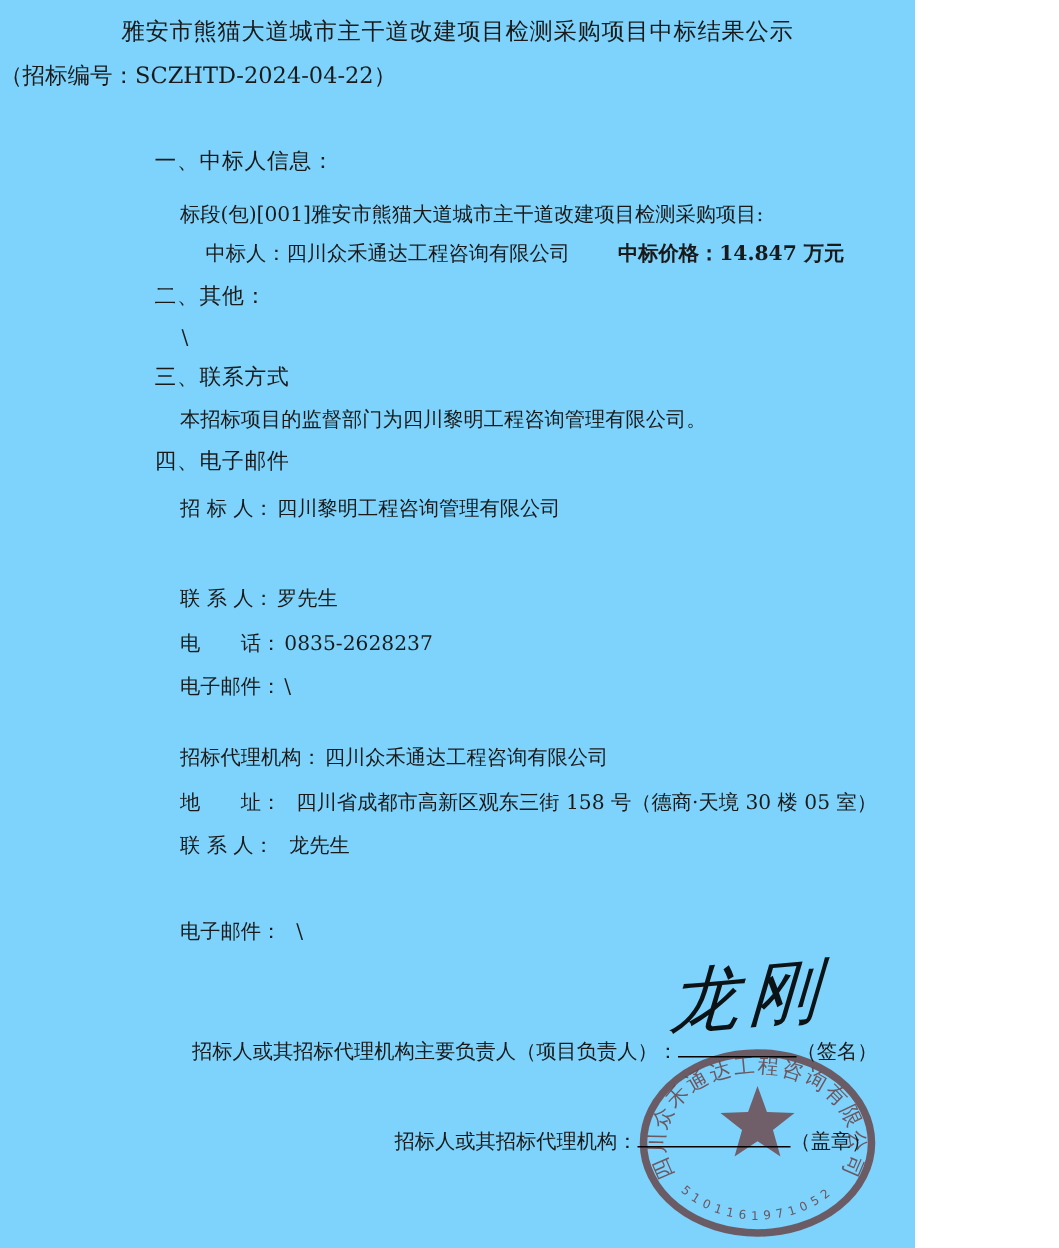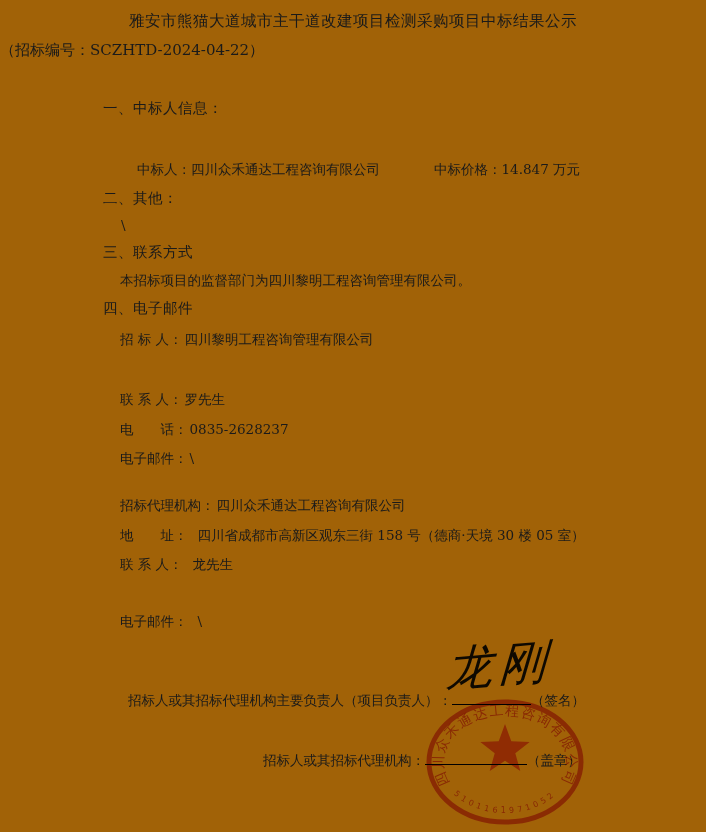--- a/index.html
+++ b/index.html
@@ -1,36 +1,36 @@
 <!DOCTYPE html>
 <html><head>
 <meta charset="utf-8">
 <style>
   html,body { margin:0; padding:0; background:#ffffff; }
   .page {
     position:relative;
-    width:706px; height:832px;
-    background:#a16207;
+    width:610px; height:832px;
+    background:#7dd3fc;
     font-family:"DejaVu Serif","Liberation Serif",serif;
     color:#1a1a1a;
     overflow:hidden;
   }
   .line { position:absolute; font-size:13.5px; line-height:19px; white-space:pre; }
   .doc-title {
     left:0; right:0; text-align:center; top:12px;
     font-size:15.5px; letter-spacing:0.5px;
   }
   .doc-subtitle { left:0; right:0; top:41px; font-size:15px; }
   .heading {
     font-family:"DejaVu Sans","Liberation Sans",sans-serif;
     font-weight:400; font-size:14.5px; left:103px; letter-spacing:0.5px;
   }
   .body-left { left:120px; }
   .winner-line { left:137px; }
-  .price-part { margin-left:54px; }
+  .price-part { margin-left:32px;font-weight:bold; }
   .val { margin-left:2px; }
   .val-agency { margin-left:10px; }
   .sign-row { left:128px; top:690px; }
   .stamp-row { left:263px; top:750px; }
   .fill-blank {
     display:inline-block; height:14px; border-bottom:1px solid #000;
     vertical-align:baseline;
   }
   .blank-sign { width:79px; }
   .blank-stamp { width:102px; }
@@ -50,20 +50,21 @@
 </style>
 </head>
 <body>
 
 <div class="page">
 
   <div class="line doc-title">雅安市熊猫大道城市主干道改建项目检测采购项目中标结果公示</div>
   <div class="line doc-subtitle">（招标编号：SCZHTD-2024-04-22）</div>
 
   <div class="line heading" style="top:99px">一、中标人信息：</div>
+  <div class="line body-left" style="top:134px">标段(包)[001]雅安市熊猫大道城市主干道改建项目检测采购项目:</div>
   <div class="line winner-line" style="top:160px"><span>中标人：</span><span>四川众禾通达工程咨询有限公司</span><span class="price-part"><span>中标价格：</span><span>14.847 万元</span></span></div>
 
   <div class="line heading" style="top:189px">二、其他：</div>
   <div class="line" style="top:216px;left:121px">\</div>
 
   <div class="line heading" style="top:243px">三、联系方式</div>
   <div class="line body-left" style="top:271px">本招标项目的监督部门为四川黎明工程咨询管理有限公司。</div>
 
   <div class="line heading" style="top:299px">四、电子邮件</div>
 

